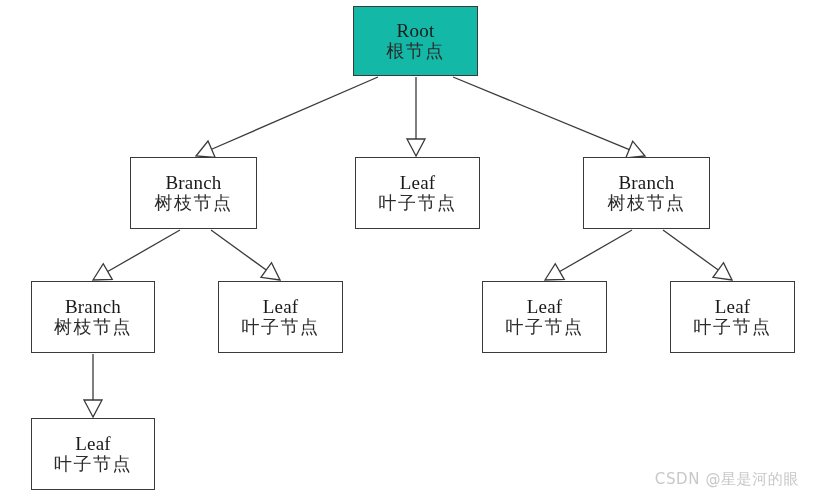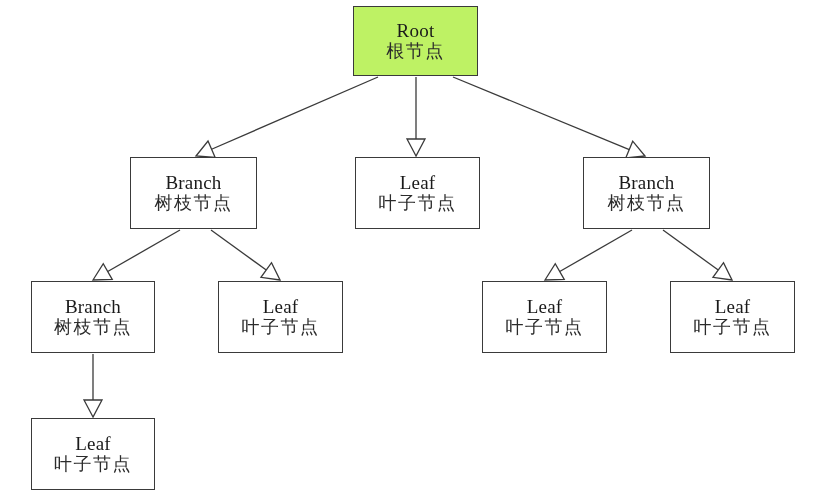--- a/index.html
+++ b/index.html
@@ -99,21 +99,21 @@
         <line x1="663" y1="230" x2="718.2342526727875" y2="270.0248207773823" stroke="#3a3a3a" stroke-width="1.3"></line>
         <polygon points="732,280 712.953275437284,277.3125693623771 723.5152299082911,262.7370721923875" fill="#ffffff" stroke="#3a3a3a" stroke-width="1.3" stroke-linejoin="miter"></polygon>
       </g>
       <g>
         <line x1="93" y1="354" x2="93" y2="400" stroke="#3a3a3a" stroke-width="1.3"></line>
         <polygon points="93,417 84,400 102,400" fill="#ffffff" stroke="#3a3a3a" stroke-width="1.3" stroke-linejoin="miter"></polygon>
       </g>
     </svg>
 
   <div id="nodes">
-      <div class="node" style="left: 353px; top: 6px; width: 125px; height: 70px; border-color: rgb(58, 58, 58); background: #bef264;">
+      <div class="node" style="left: 353px; top: 6px; width: 125px; height: 70px; border-color: rgb(58, 58, 58); background: #14b8a6;">
         <div class="node-title">Root</div>
         <div class="node-sub">根节点</div>
       </div>
       <div class="node" style="left: 130px; top: 157px; width: 127px; height: 72px; border-color: rgb(58, 58, 58); background: rgb(255, 255, 255);">
         <div class="node-title">Branch</div>
         <div class="node-sub">树枝节点</div>
       </div>
       <div class="node" style="left: 355px; top: 157px; width: 125px; height: 72px; border-color: rgb(58, 58, 58); background: rgb(255, 255, 255);">
         <div class="node-title">Leaf</div>
         <div class="node-sub">叶子节点</div>
@@ -137,14 +137,15 @@
       <div class="node" style="left: 670px; top: 281px; width: 125px; height: 72px; border-color: rgb(58, 58, 58); background: rgb(255, 255, 255);">
         <div class="node-title">Leaf</div>
         <div class="node-sub">叶子节点</div>
       </div>
       <div class="node" style="left: 31px; top: 418px; width: 124px; height: 72px; border-color: rgb(58, 58, 58); background: rgb(255, 255, 255);">
         <div class="node-title">Leaf</div>
         <div class="node-sub">叶子节点</div>
       </div>
     </div>
 
+  <div id="watermark">CSDN @星是河的眼</div>
 
 </div>
 
 </body></html>

